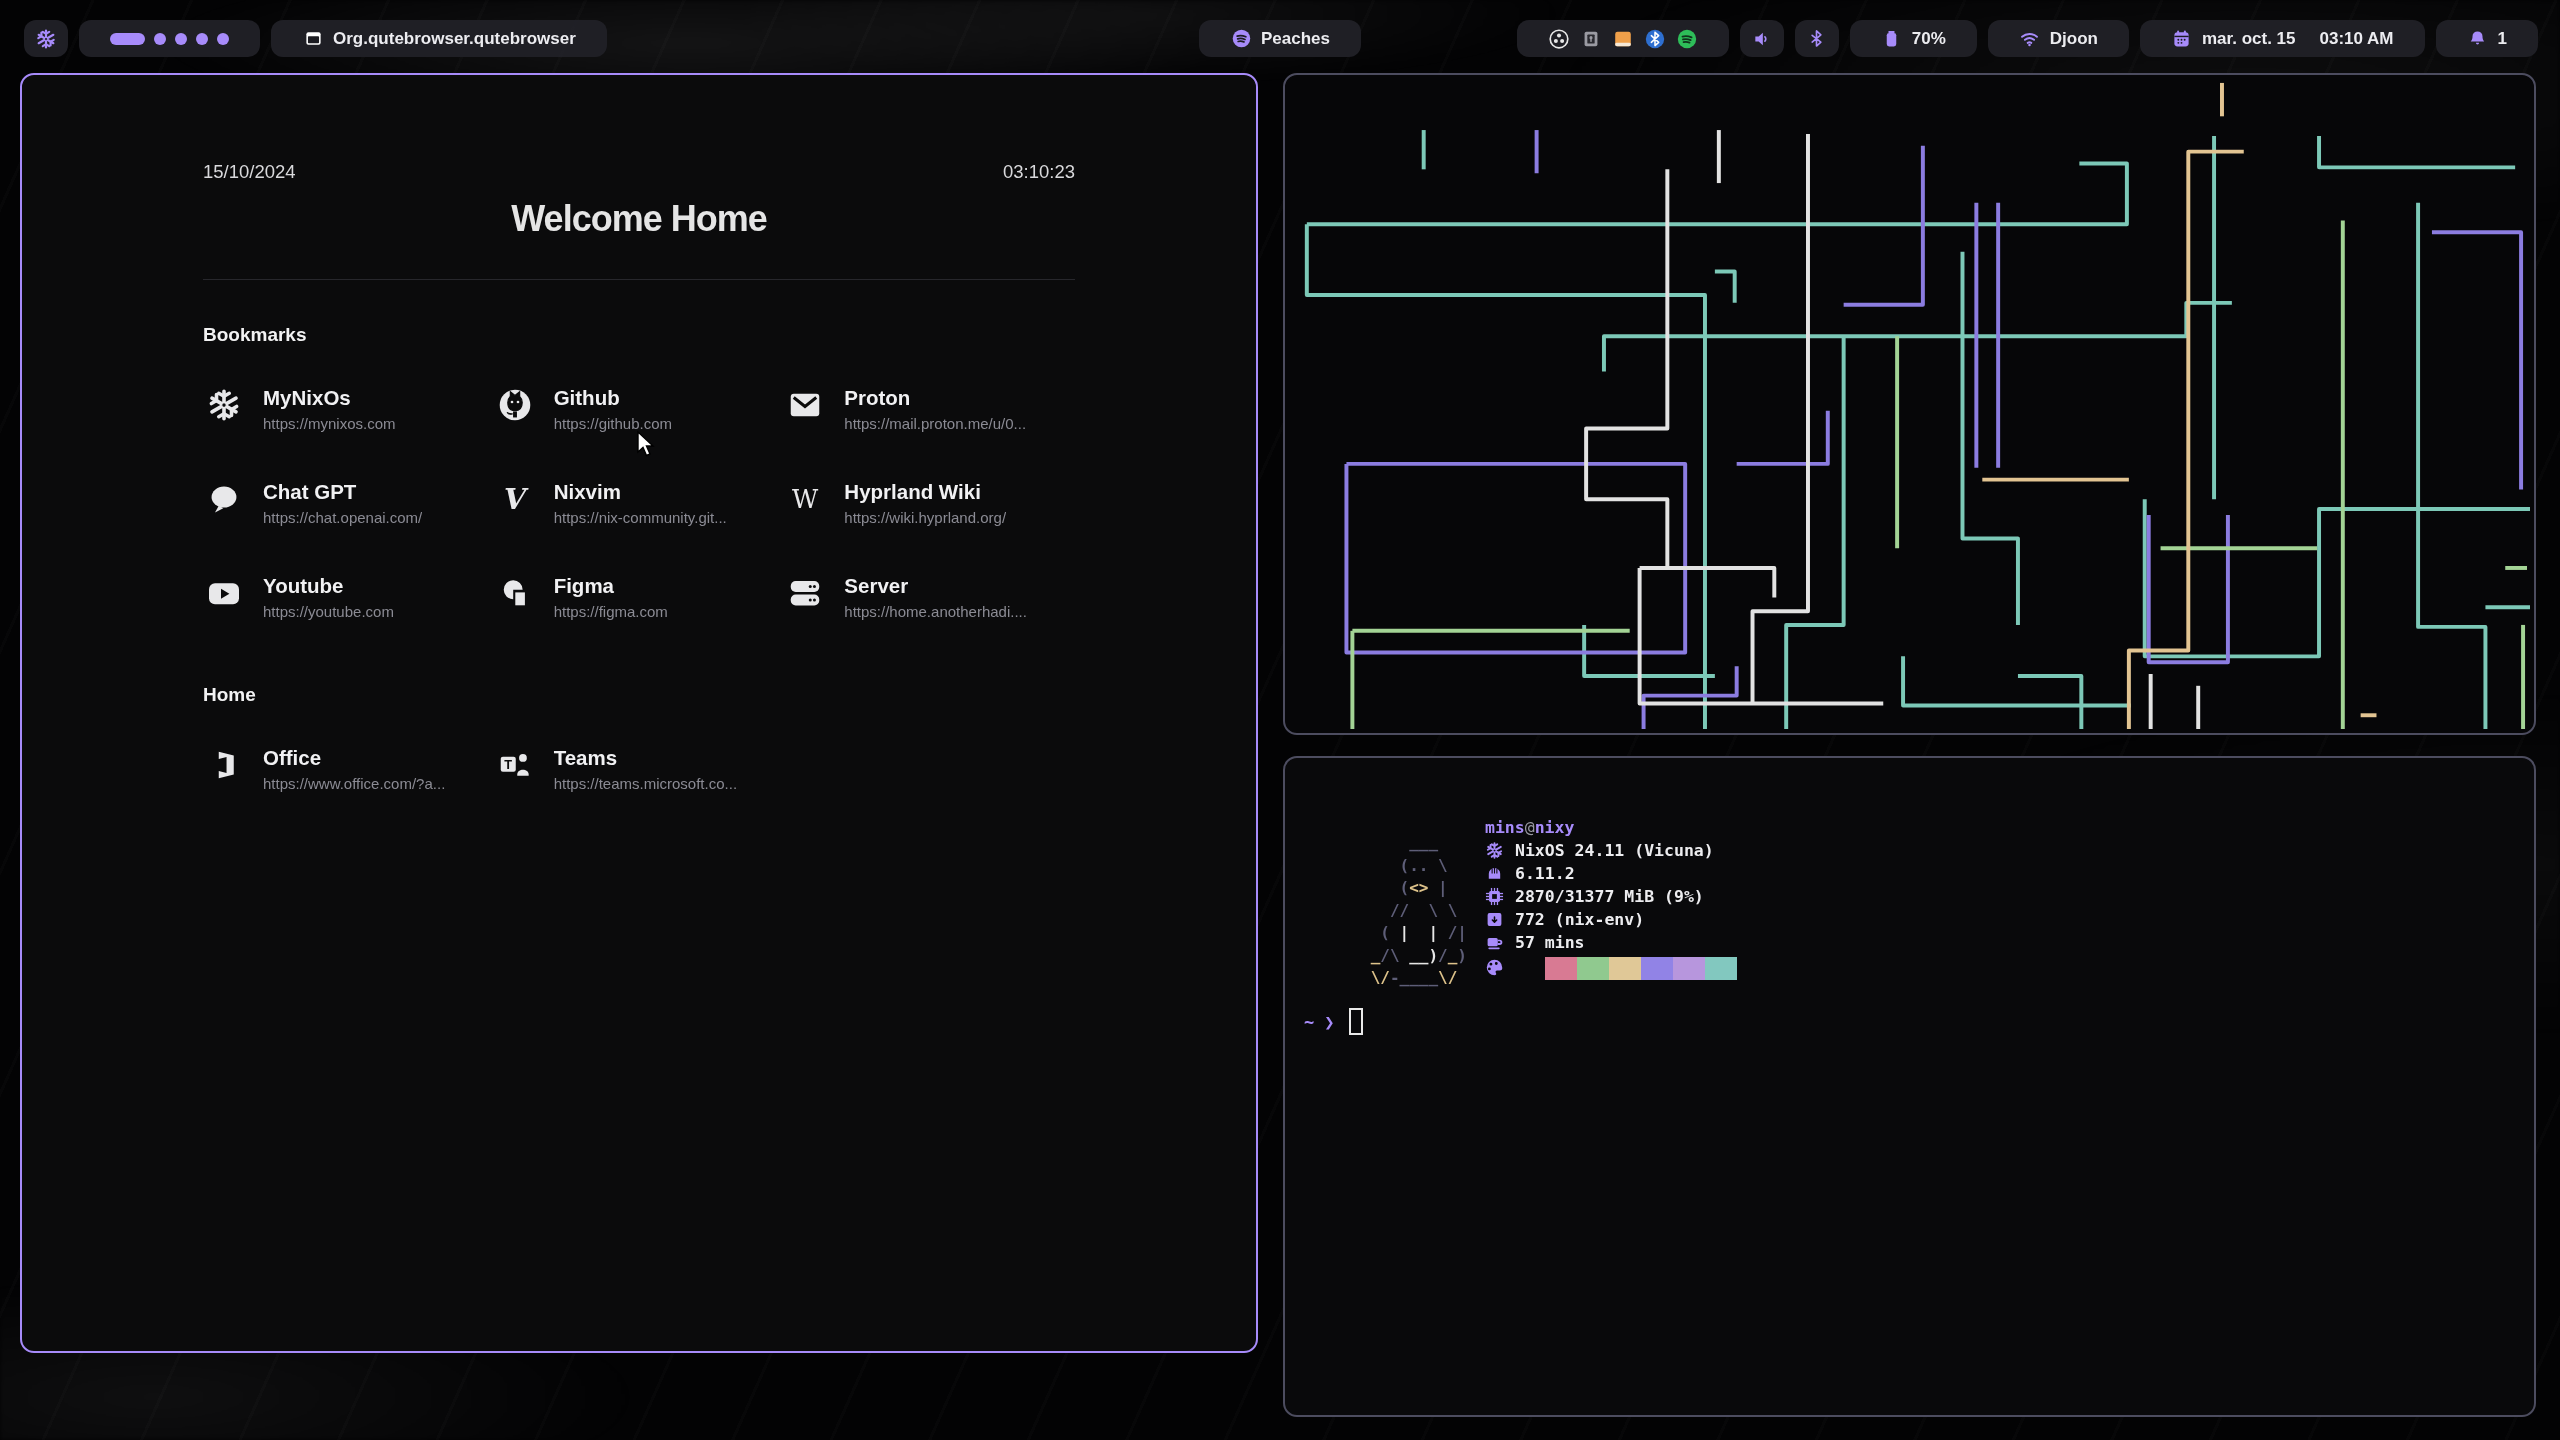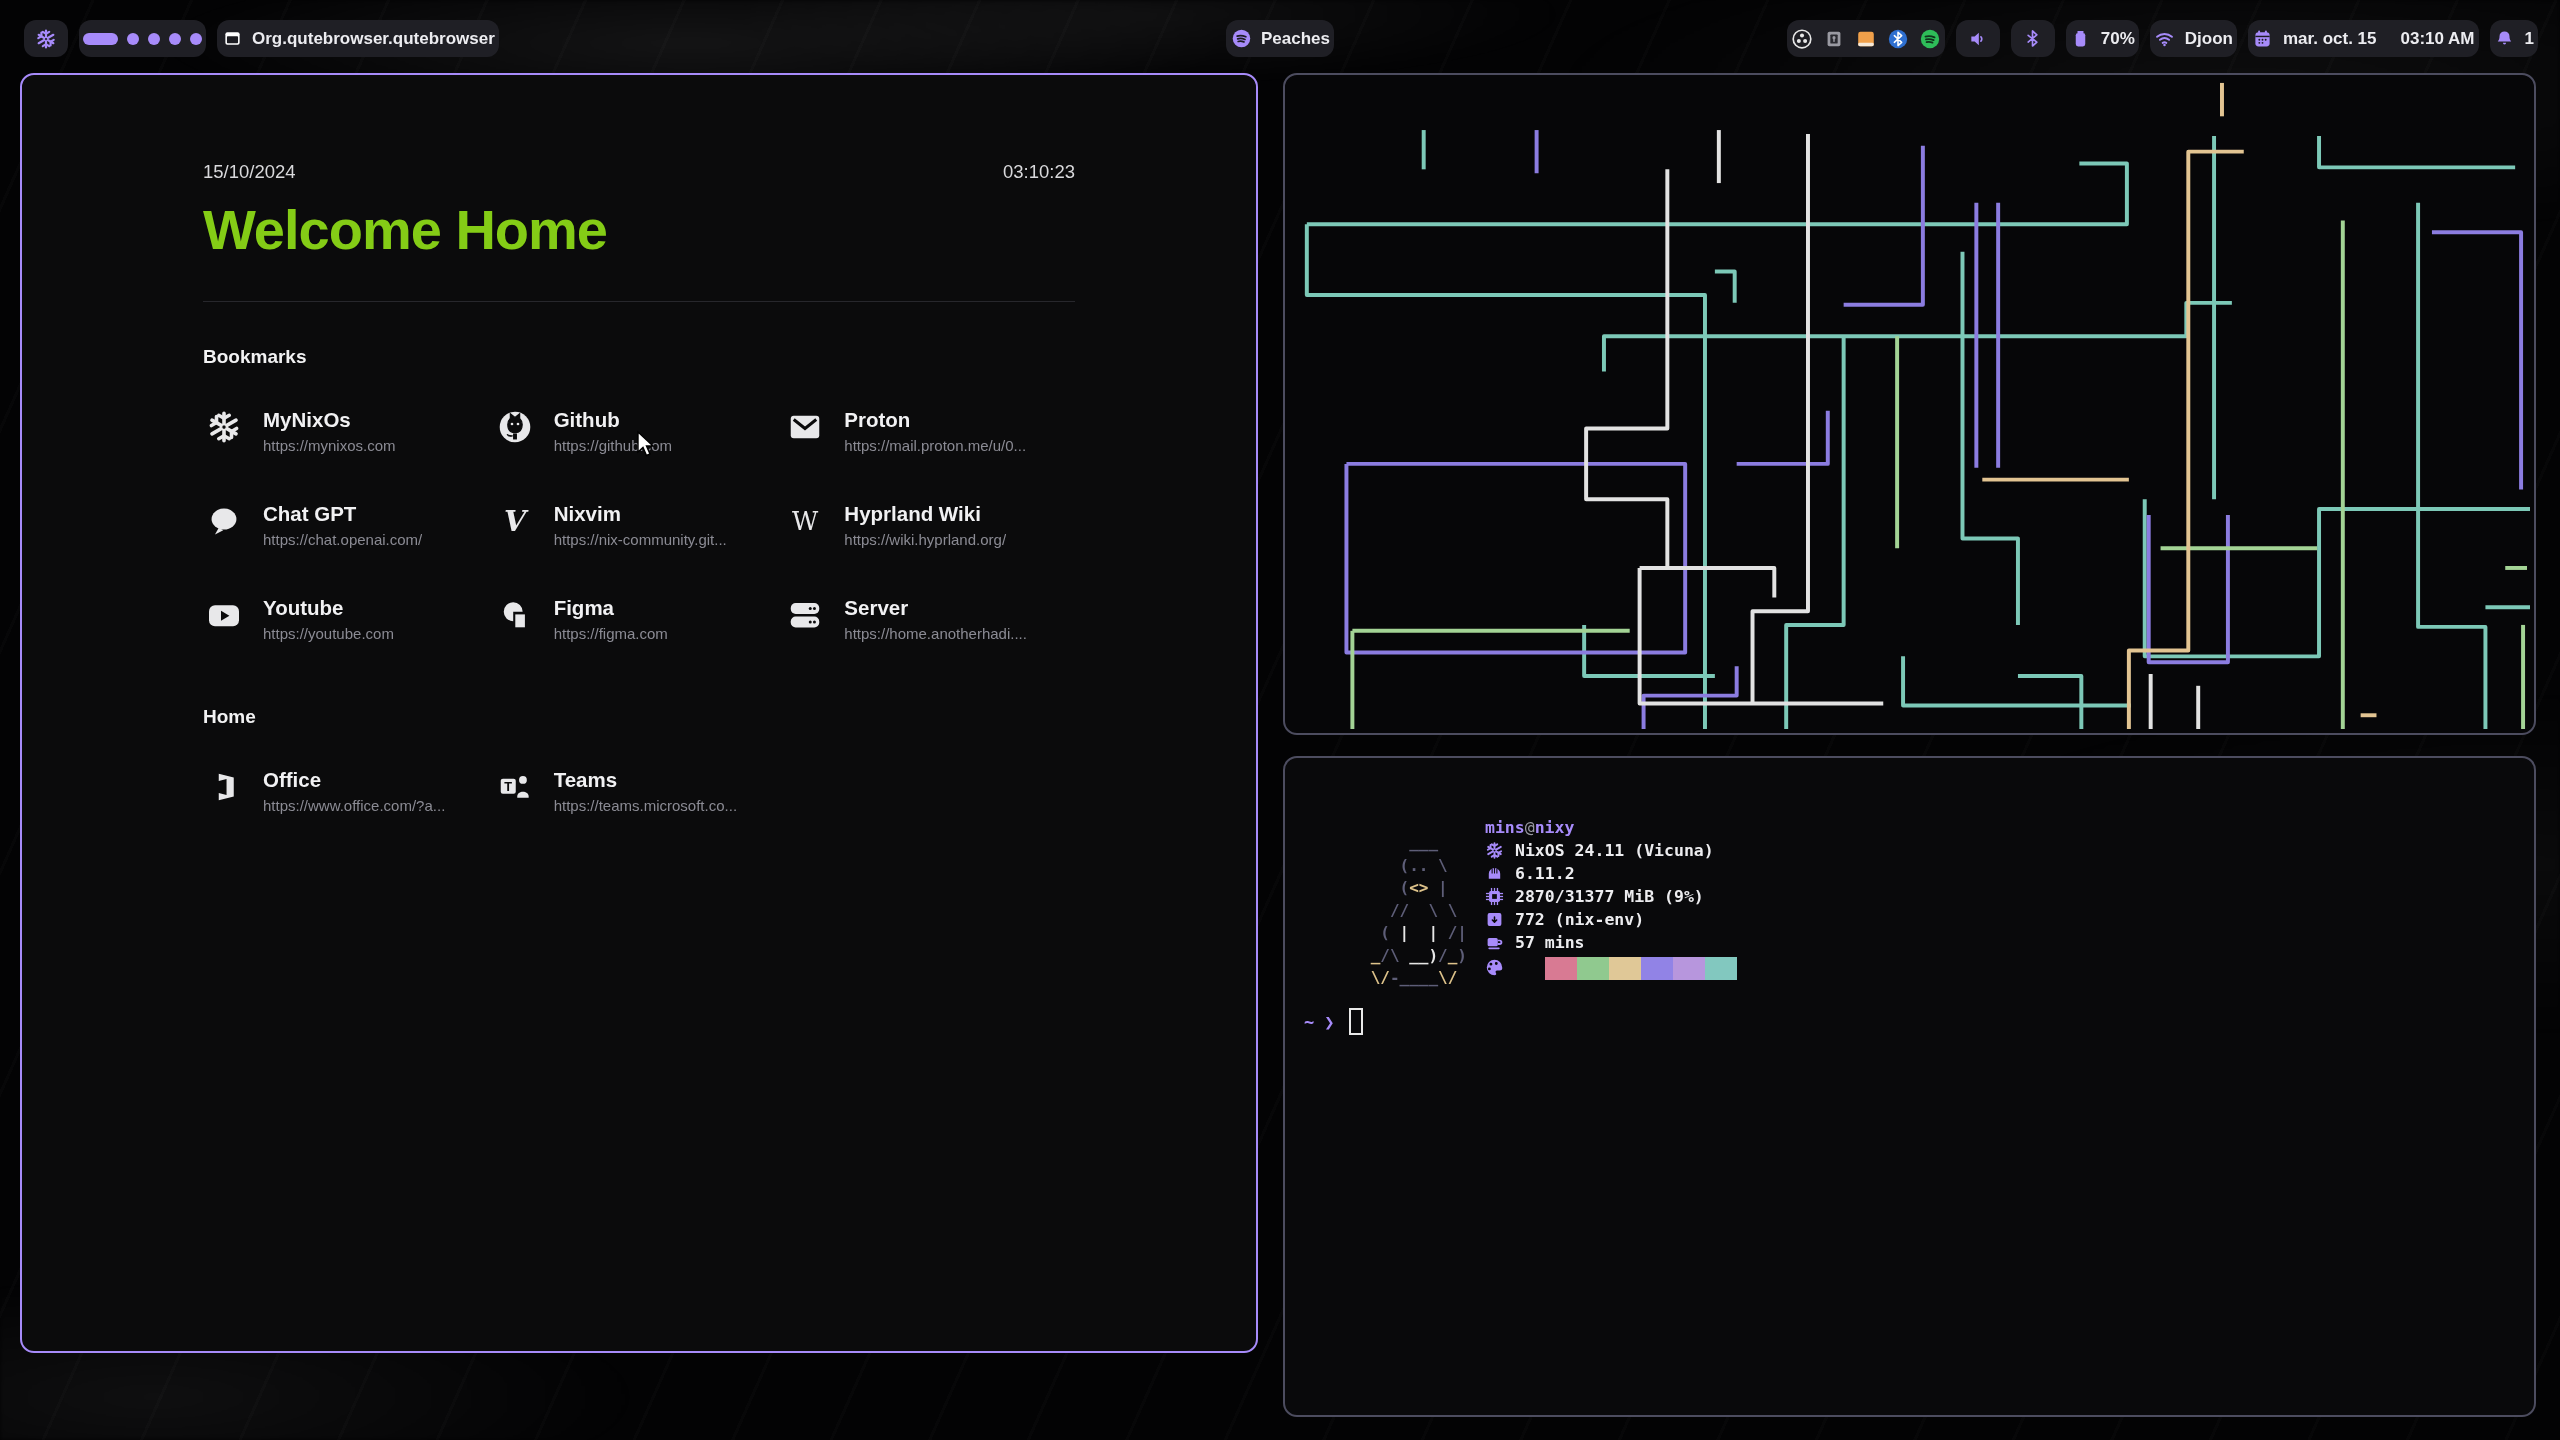--- a/index.html
+++ b/index.html
@@ -26,21 +26,21 @@
   }
 
   
   .topbar{position:absolute;left:0;top:0;width:100%;height:60px;z-index:5;}
   .tb-group{position:absolute;top:20px;display:flex;gap:11px;align-items:center;}
   .tb-left{left:24px;}
   .tb-center{left:50%;transform:translateX(-50%);}
   .tb-right{right:22px;}
   .pill{
     background:rgba(33,33,39,0.95);border-radius:12px;height:37px;
-    display:flex;align-items:center;padding:0 4px;gap:9px;
+    display:flex;align-items:center;padding:0 31px;gap:9px;
     color:#ececf0;font-size:17px;font-weight:700;white-space:nowrap;
   }
   .pill.icon-only{padding:0 11px;}
   .accent{color:#a78bfa;}
   .ws-active{width:35px;height:12px;border-radius:7px;background:#a78bfa;}
   .ws-dot{width:12px;height:12px;border-radius:50%;background:#a78bfa;}
   .tray{gap:10px;}
   .tray-ic{width:22px;height:22px;display:flex;align-items:center;justify-content:center;}
   .clock-sep{width:6px;}
 
@@ -48,22 +48,22 @@
   .win{position:absolute;border-radius:14px;border:2px solid #4c4c5f;background:#0a0a0c;box-sizing:border-box;}
   .win.focused{border-color:#a78bfa;}
   #win-startpage{left:20px;top:73px;width:1238px;height:1280px;background:#0b0b0c;}
   #win-pipes{left:1283px;top:73px;width:1253px;height:662px;background:#060608;}
   #win-terminal{left:1283px;top:756px;width:1253px;height:661px;background:#09090b;}
 
   
   .sp-content{width:872px;margin:0 auto;}
   .sp-meta{margin-top:86px;display:flex;justify-content:space-between;
     font-size:18.5px;color:#d9d9dc;font-weight:500;}
-  .sp-title{margin:16px 0 0;font-size:56px;line-height:1.1;font-weight:800;
-    color:#84cc16;letter-spacing:-1px;}
+  .sp-title{margin:16px 0 0;font-size:36px;line-height:1.1;font-weight:800;
+    color:#e5e5e5;letter-spacing:-1px;text-align:center;}
   .sp-divider{margin-top:40px;height:1px;background:#27272c;}
   .sp-heading{margin-top:44px;font-size:19px;font-weight:800;color:#f2f2f3;}
   .sp-grid{margin-top:12px;display:grid;grid-template-columns:repeat(3,1fr);grid-auto-rows:94px;}
   .bm{display:flex;align-items:center;gap:18px;cursor:pointer;}
   .bm-icon{width:42px;height:42px;flex:0 0 42px;display:flex;align-items:center;justify-content:center;color:#e8e8ea;}
   .bm-icon svg{width:36px;height:36px;}
   .bm-text{display:flex;flex-direction:column;gap:5px;min-width:0;margin-top:9px;}
   .bm-name{font-size:20.5px;font-weight:600;color:#f1f1f3;}
   .bm-url{font-size:15px;color:#8b8b94;max-width:212px;overflow:hidden;
     text-overflow:ellipsis;white-space:nowrap;}

